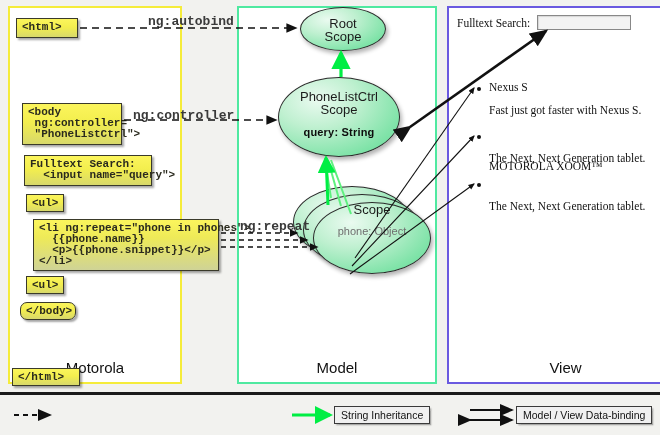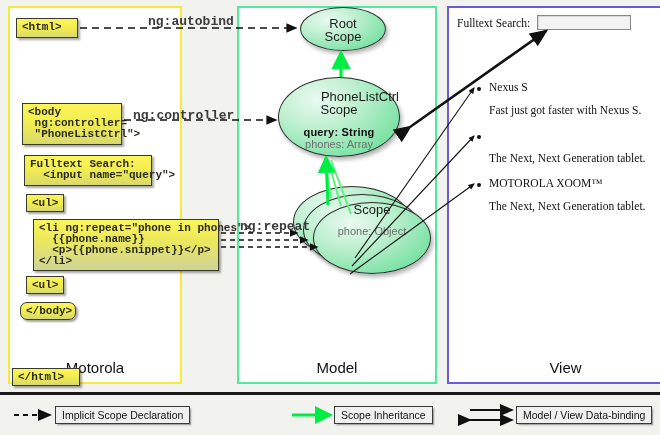--- a/index.html
+++ b/index.html
@@ -174,24 +174,23 @@
   <div class="codebox" style="left:20px; top:302px; width:56px; height:18px;border-radius:7px;">&lt;/body&gt;</div>
 
   <div class="codebox" style="left:12px; top:328px; width:68px; height:18px;margin-top:40px;">&lt;/html&gt;</div>
 
   <div class="ellipse" id="root-scope" style="left:300px; top:7px; width:86px; height:44px;">
     <div class="title" style="padding-top:9px;">Root</div>
     <div class="title">Scope</div>
   </div>
 
   <div class="ellipse" id="phonelistctrl-scope" style="left:278px; top:77px; width:122px; height:80px;">
-    <div class="title" style="padding-top:12px;text-align:right;">PhoneListCtrl</div>
+    <div class="title" style="padding-top:12px;">PhoneListCtrl</div>
     <div class="title">Scope</div>
     <div class="attr strong" style="margin-top:10px;">query: String</div>
-    <div class="attr dim">phones: Array</div>
   </div>
 
   <div class="ellipse" style="left:293px; top:186px; width:118px; height:72px;"></div>
   <div class="ellipse" style="left:303px; top:194px; width:118px; height:72px;"></div>
   <div class="ellipse" id="repeater-scope" style="left:313px; top:202px; width:118px; height:72px;">
     <div class="title">Scope</div>
     <div class="attr dim" style="margin-top:9px;">phone: Object</div>
   </div>
 
   <div class="conn-label" style="left:148px; top:14px;">ng:autobind</div>
@@ -202,21 +201,21 @@
   <input class="view-input" style="left: 537px; top: 15px; width: 94px; height: 15px;" placeholder="">
 
   <div class="bullet" style="left:477px; top:87px;"></div>
   <div class="view-label" style="left:489px; top:81px;">Nexus S</div>
   <div class="view-label" style="left:489px; top:104px;">Fast just got faster with Nexus S.</div>
 
   <div class="bullet" style="left:477px; top:135px;"></div>
   <div class="view-label" style="left:489px; top:152px;">The Next, Next Generation tablet.</div>
 
   <div class="bullet" style="left:477px; top:183px;"></div>
-  <div class="view-label" style="left:489px; top:177px;">MOTOROLA XOOM™</div>
+  <div class="view-label" style="left:489px; top:160px;">MOTOROLA XOOM™</div>
   <div class="view-label" style="left:489px; top:200px;">The Next, Next Generation tablet.</div>
 
   <svg id="wires">
     <defs>
       <marker id="arrow-black" markerWidth="7" markerHeight="7" refX="6" refY="3" orient="auto">
         <path d="M0,0 L7,3 L0,6 z" fill="#111"></path>
       </marker>
       <marker id="arrow-black-sm" markerWidth="6" markerHeight="6" refX="5" refY="2.6" orient="auto">
         <path d="M0,0 L6,2.6 L0,5.2 z" fill="#111"></path>
       </marker>
@@ -249,17 +248,16 @@
     <line x1="14" y1="415" x2="50" y2="415" stroke="#111" stroke-width="2" stroke-dasharray="5,4" marker-end="url(#arrow-black)"></line>
 
     <line x1="292" y1="415" x2="330" y2="415" stroke="#00ee44" stroke-width="3" marker-end="url(#arrow-green)"></line>
 
     <line x1="470" y1="410" x2="512" y2="410" stroke="#111" stroke-width="2" marker-end="url(#arrow-black)"></line>
     <line x1="470" y1="420" x2="512" y2="420" stroke="#111" stroke-width="2" marker-start="url(#arrow-black)" marker-end="url(#arrow-black)"></line>
   </svg>
 
   <div id="legend-divider"></div>
 
-  <div class="legend-box" style="left:55px; top:406px;">Implicit Scope Declaration</div>
-  <div class="legend-box" style="left:334px; top:406px;">Scope Inheritance</div>
+  <div class="legend-box" style="left:334px; top:406px;">String Inheritance</div>
   <div class="legend-box" style="left:516px; top:406px;">Model / View Data-binding</div>
 
 </div>
 
 </body></html>

